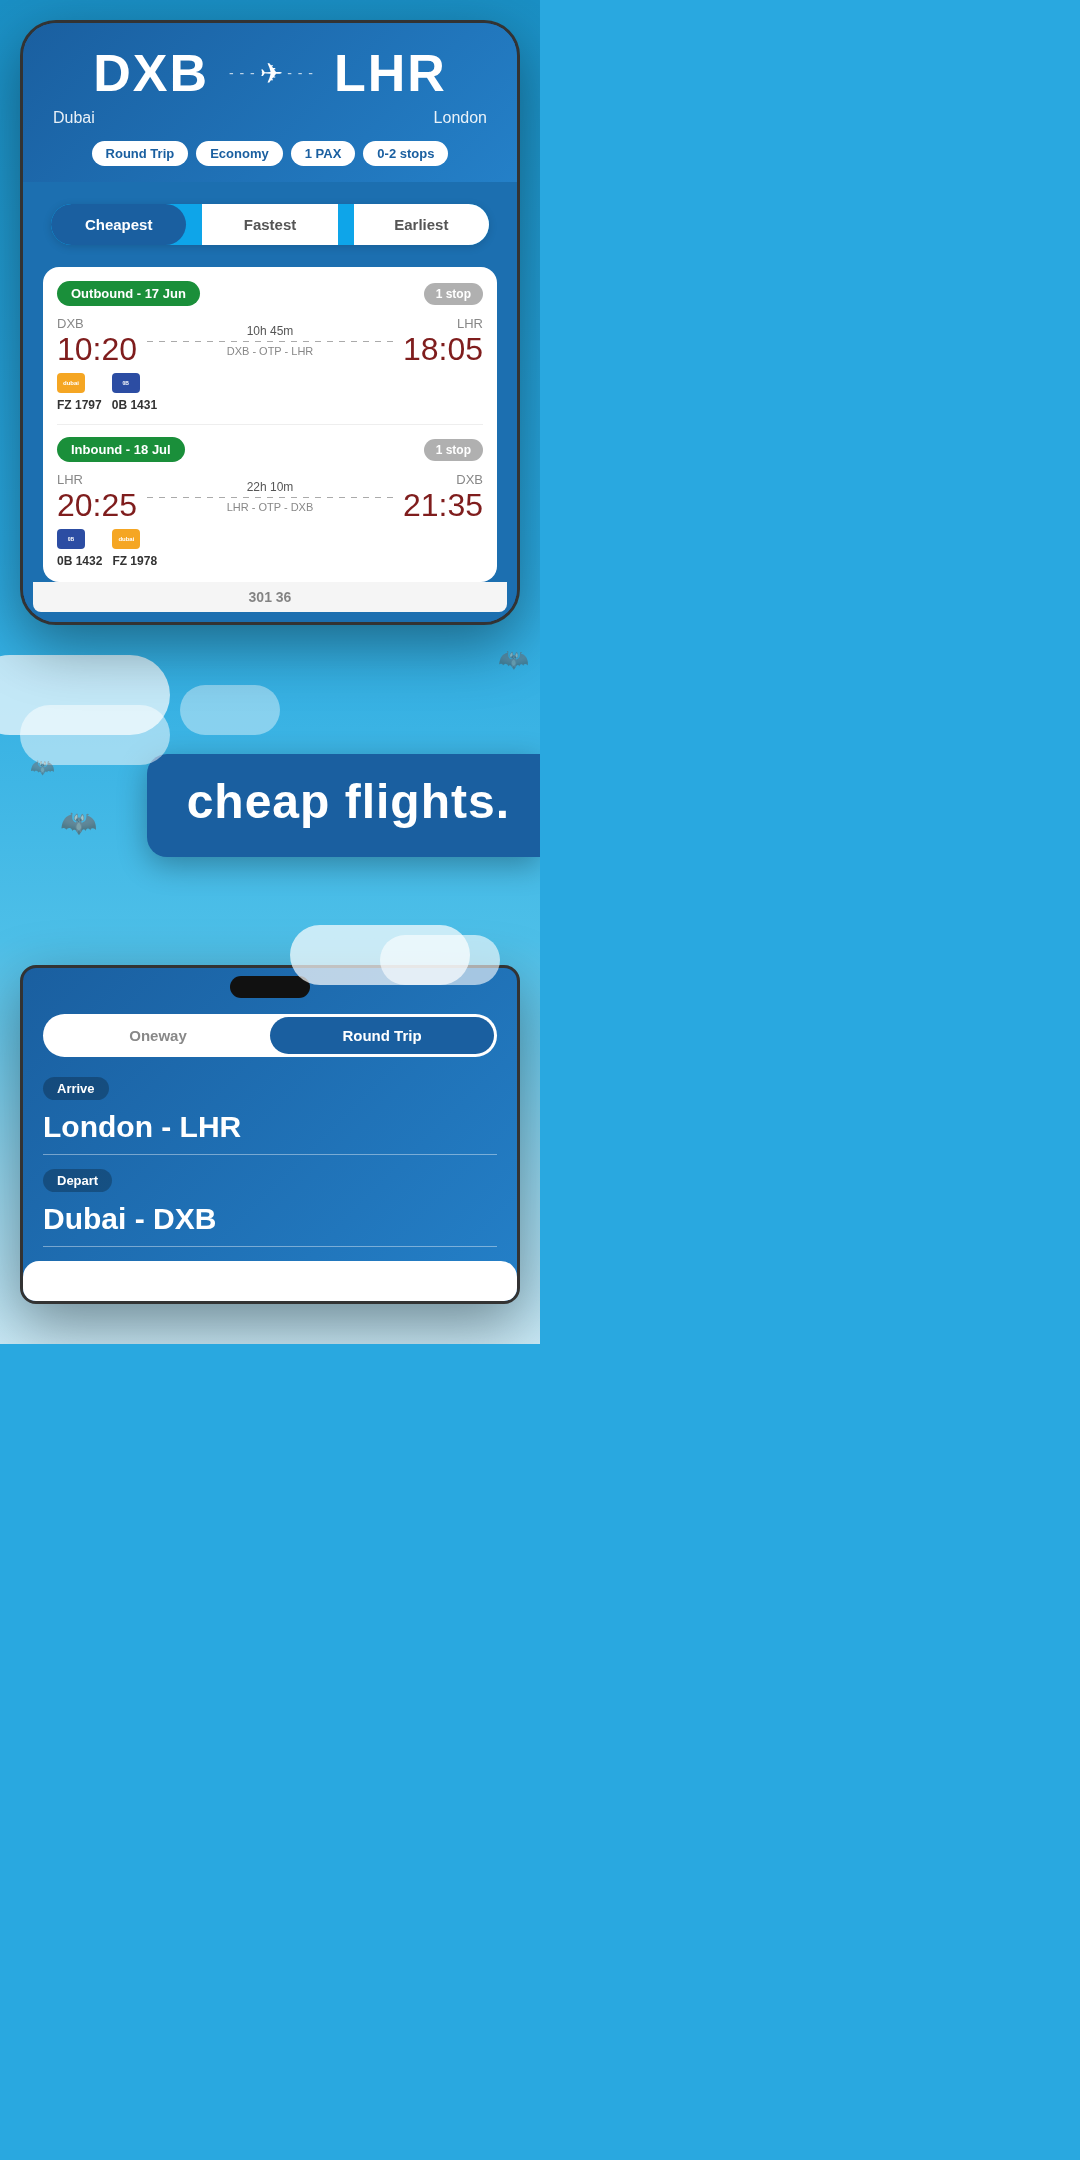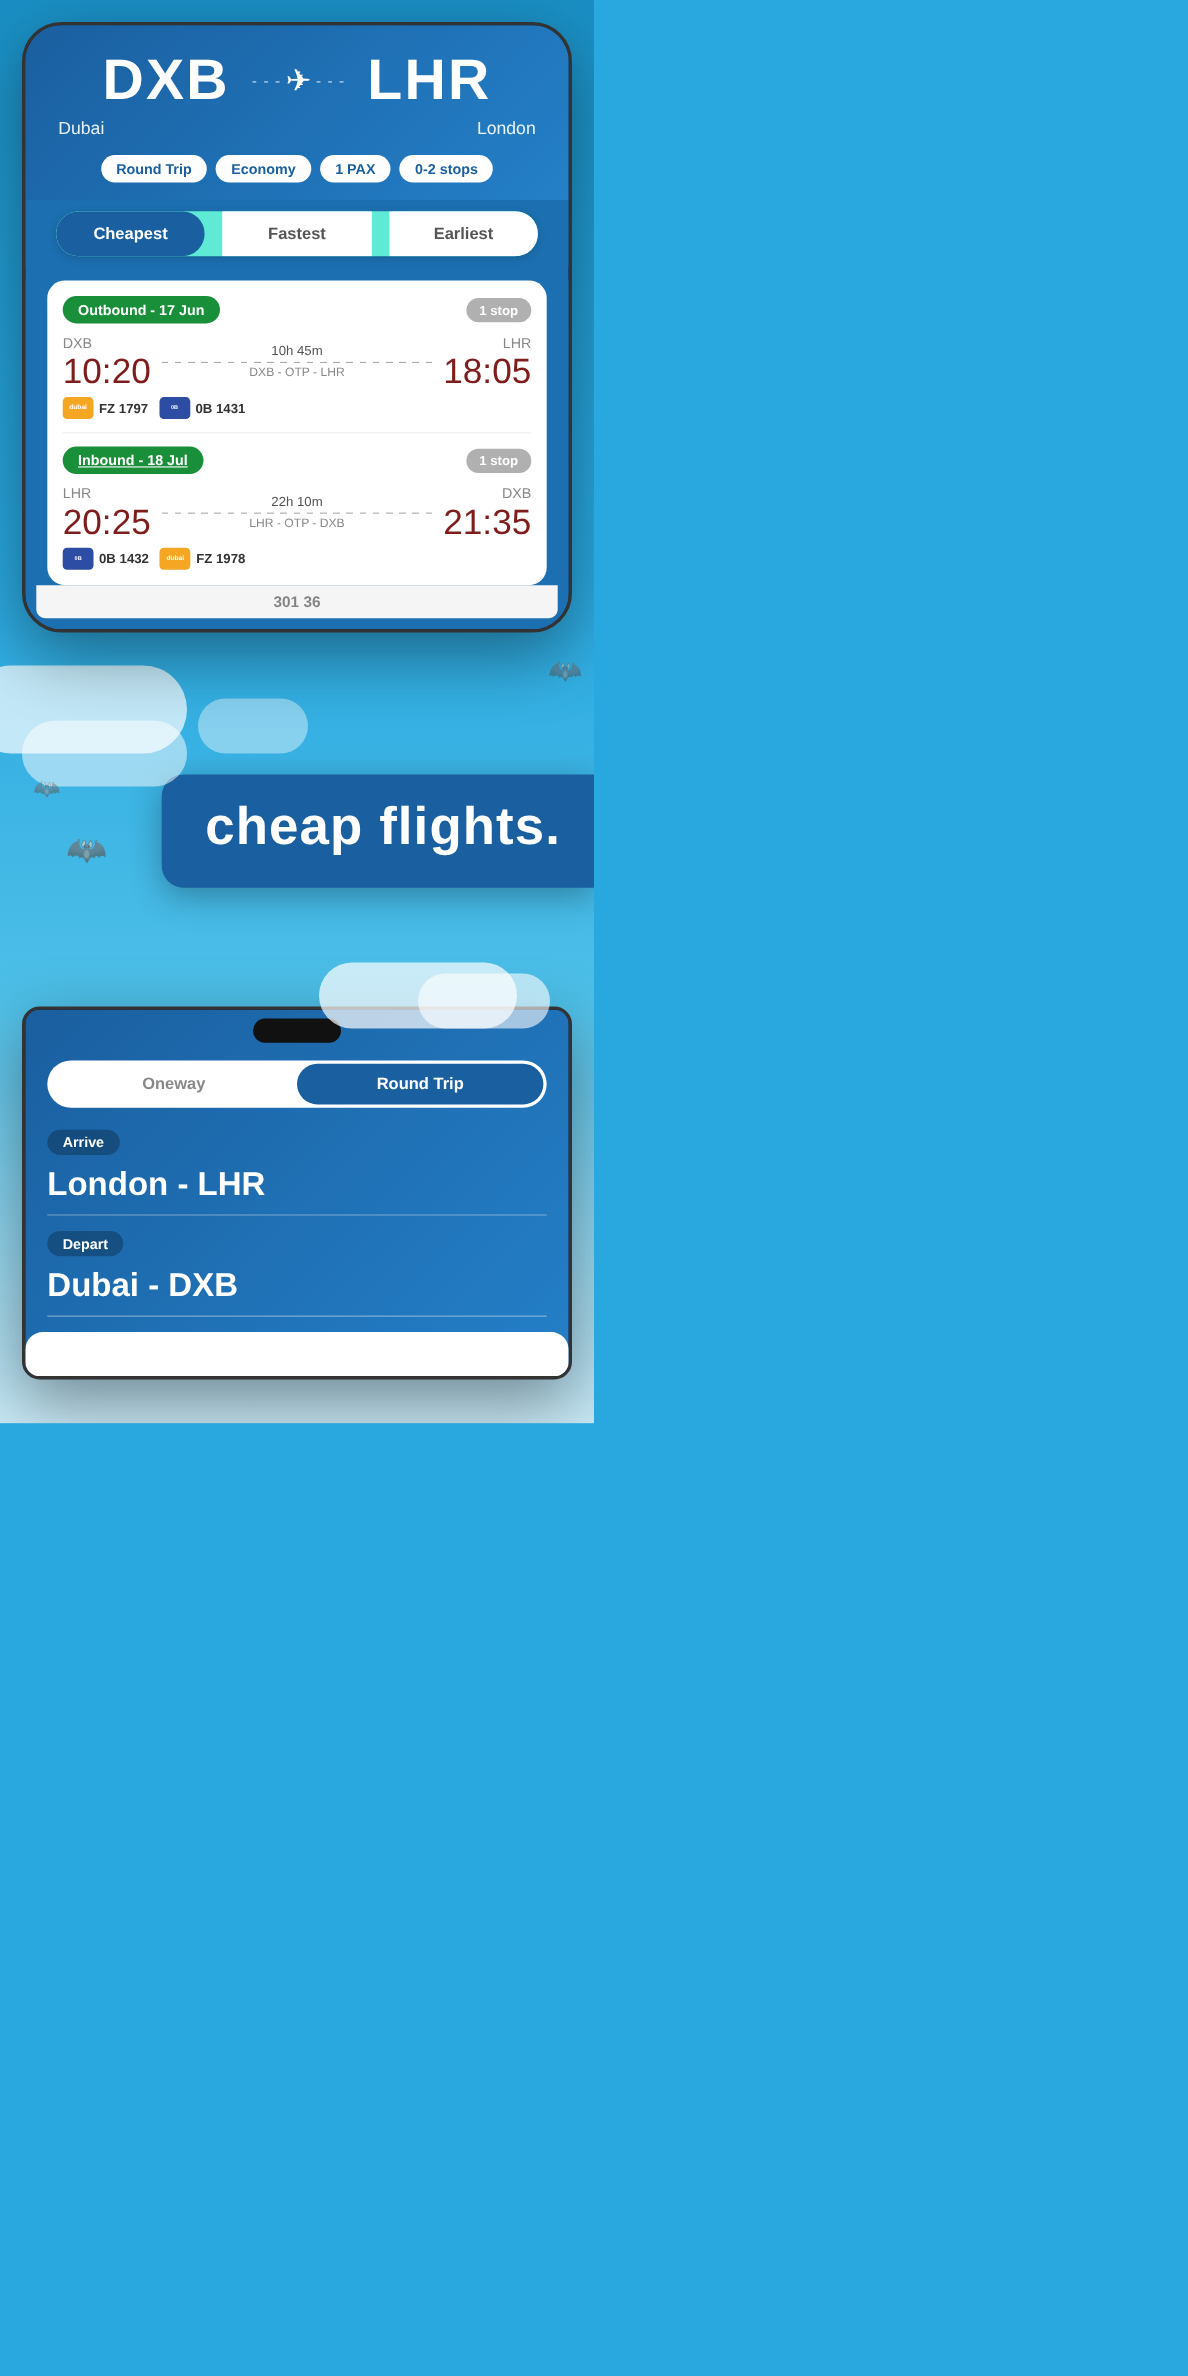--- a/index.html
+++ b/index.html
@@ -97,24 +97,24 @@
       background: white;
       border-radius: 20px;
       padding: 5px 14px;
       font-size: 13px;
       font-weight: 600;
       color: #1a5fa0;
     }
 
     
     .tabs-container {
-      background: #5eead4;
+      background: #0ea5e9;
       display: flex;
       border-radius: 30px;
-      margin: 0 14px 0 14px;
+      margin: 12px 14px 0 14px;
       overflow: hidden;
       box-shadow: 0 2px 8px rgba(0,0,0,0.15);
       gap: 16px;
     }
 
     .tab {
       flex: 1;
       text-align: center;
       padding: 12px 8px;
       font-size: 15px;
@@ -153,21 +153,20 @@
       background: #1a8f3a;
       color: white;
       border-radius: 20px;
       padding: 5px 14px;
       font-size: 13px;
       font-weight: 700;
     }
 
     .segment-label.inbound {
       background: #1a8f3a;
-      text-decoration: underline;
     }
 
     .stop-badge {
       background: #b0b0b0;
       color: white;
       border-radius: 12px;
       padding: 4px 12px;
       font-size: 12px;
       font-weight: 600;
     }
@@ -217,25 +216,26 @@
 
     .airlines-row {
       display: flex;
       align-items: center;
       gap: 10px;
       margin-top: 8px;
     }
 
     .airline-logo {
       display: flex;
-      align-items: center;
+      align-items: flex-start;
       gap: 5px;
       font-size: 12px;
       font-weight: 700;
       color: #333;
+      flex-direction: column;
     }
 
     .airline-icon-orange {
       width: 28px;
       height: 20px;
       background: #f5a623;
       border-radius: 4px;
       display: flex;
       align-items: center;
       justify-content: center;

